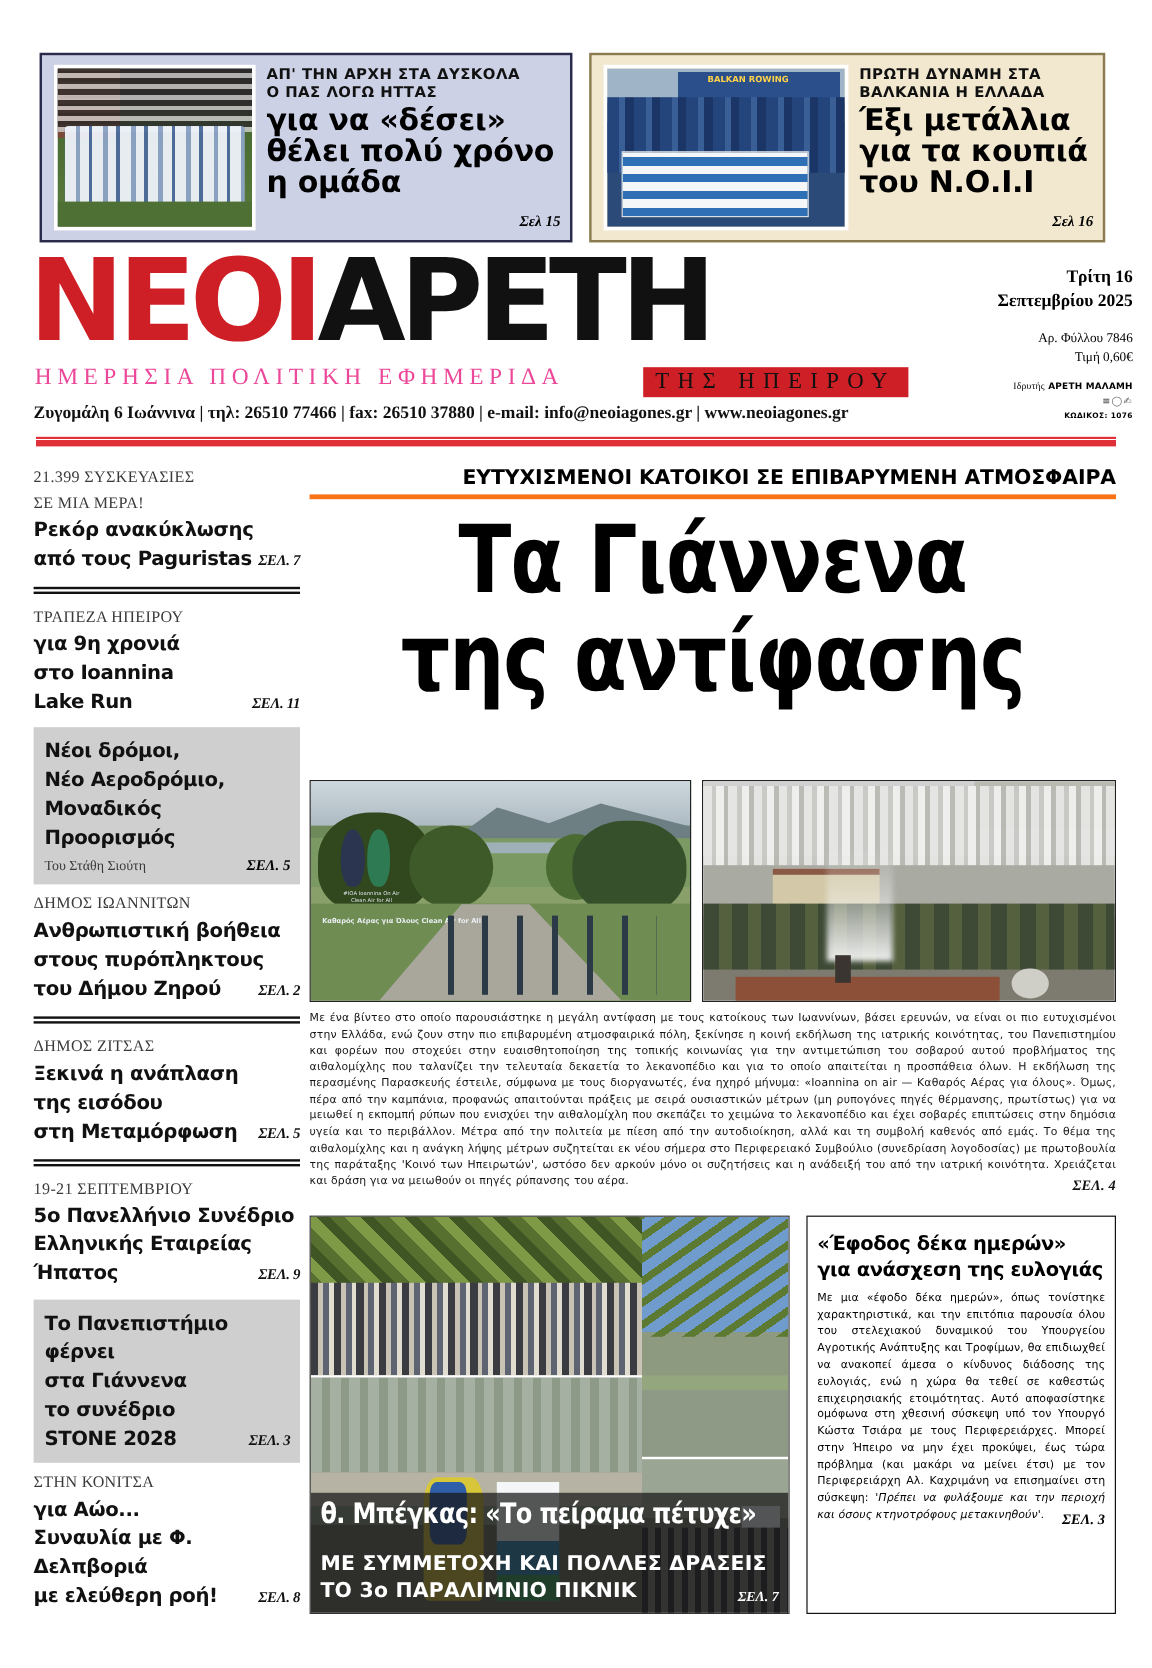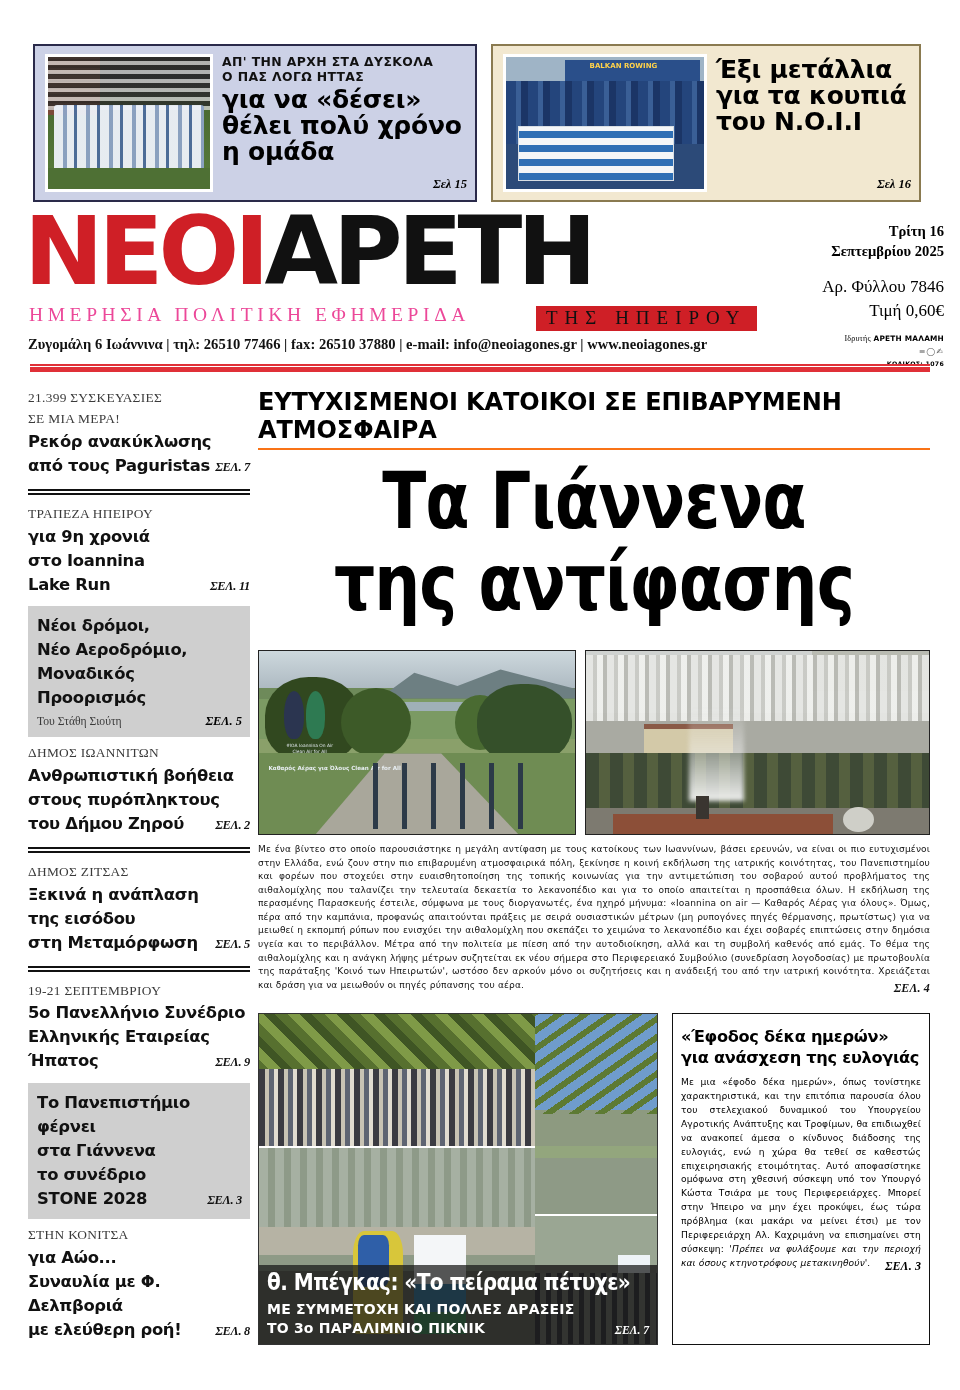--- a/index.html
+++ b/index.html
@@ -48,21 +48,21 @@
   .logo .n1{color:#cf1f26;}
   .logo .n2{color:#111;}
   .subline{position:absolute;left:29px;top:94px;font-family:"Liberation Serif",serif;font-size:19.5px;
         letter-spacing:4.6px;color:#ec4899;white-space:nowrap;}
   .epirus{position:absolute;left:536px;top:96px;background:#cf1f26;color:#111;font-family:"Liberation Serif",serif;
         font-size:19px;letter-spacing:7px;padding:1px 10px 2px 10px;white-space:nowrap;}
   .contact{position:absolute;left:28px;top:126px;font-family:"Liberation Serif",serif;font-weight:bold;
         font-size:14.6px;color:#111;white-space:nowrap;}
   .meta{position:absolute;right:16px;top:12px;text-align:right;font-family:"Liberation Serif",serif;}
   .meta .dt{font-weight:bold;font-size:14.6px;line-height:1.35;}
-  .meta .iss{margin-top:14px;font-size:17px;line-height:1.4;}
+  .meta .iss{margin-top:14px;font-size:11px;line-height:1.4;}
   .meta .founder{margin-top:11px;font-family:"DejaVu Sans",sans-serif;font-weight:bold;font-size:7.4px;letter-spacing:.2px;}
   .meta .founder .lbl{font-weight:normal;font-family:"Liberation Serif",serif;font-size:8px;}
   .meta .glyph{margin-top:4px;font-family:"DejaVu Sans",sans-serif;font-size:8px;color:#555;letter-spacing:1px;}
   .meta .code{margin-top:4px;font-family:"DejaVu Sans",sans-serif;font-weight:bold;font-size:6.2px;letter-spacing:.3px;}
 
   .redrule{position:absolute;left:30px;top:364px;width:900px;height:8px;
      background:linear-gradient(180deg,#e03038 0 2px,#fff 2px 3px,#e03038 3px 7px);}
 
   
   .sidebar{position:absolute;left:28px;top:384px;width:222px;}
@@ -70,22 +70,22 @@
   .sb-item.shade{background:#cfcfcf;padding:8px 8px 8px 9px;margin:5px 0 2px 0;}
   .sb-kicker{font-family:"Liberation Serif",serif;font-size:13.4px;letter-spacing:.3px;color:#3a3a3a;line-height:1.6;}
   .sb-head{font-family:"DejaVu Sans",sans-serif;font-weight:bold;font-size:16.4px;line-height:1.47;color:#111;letter-spacing:-.3px;}
   .sb-byline{font-family:"Liberation Serif",serif;font-size:11.6px;color:#3a3a3a;}
   .sb-ref{font-family:"Liberation Serif",serif;font-style:italic;font-weight:bold;font-size:12.4px;float:right;}
   .sb-row{display:flex;justify-content:space-between;align-items:baseline;}
   .sb-sep{height:0;border-top:2px solid #111;border-bottom:2px solid #111;margin:7px 0 5px 0;height:2px;}
 
   
   .main{position:absolute;left:258px;top:388px;width:672px;}
-  .main-kicker{font-family:"DejaVu Sans",sans-serif;font-weight:bold;font-size:24px;letter-spacing:-.1px;
-      text-align:left;border-bottom:2px solid #f97316;padding-bottom:4px;}
+  .main-kicker{font-family:"DejaVu Sans",sans-serif;font-weight:bold;font-size:17px;letter-spacing:-.1px;
+      text-align:right;border-bottom:4px solid #f97316;padding-bottom:4px;}
   .main-head{font-family:"DejaVu Sans Condensed","DejaVu Sans",sans-serif;font-weight:bold;text-align:center;
       font-size:78px;line-height:.97;letter-spacing:-1px;margin-top:14px;transform:scaleX(.92);transform-origin:center;}
   .main-head .l2{margin-top:6px;}
 
   .photos{position:absolute;left:258px;top:650px;width:672px;height:185px;display:flex;gap:9px;}
   .photo{position:relative;overflow:hidden;border:1px solid #222;box-sizing:border-box;}
   .p-left{width:318px;}
   .p-right{width:345px;}
   
   .ph-park{width:100%;height:100%;background:linear-gradient(180deg,#b9c7cf 0 16%,#6e8a5a 16% 26%,#7b9a63 26% 48%,#8aa06a 48% 58%,#9aa78d 58% 100%);}
@@ -138,21 +138,21 @@
   .cl-c .lakeview{position:absolute;left:0;top:0;width:100%;height:40%;background:repeating-linear-gradient(90deg,#a6b0a2 0 9px,#8e9a88 9px 16px);}
   .cl-c .wall{position:absolute;left:0;top:40%;width:100%;height:14%;background:#b6b3a4;}
   .cl-c .flag{position:absolute;left:56%;top:44%;width:19%;height:50%;background:linear-gradient(180deg,#f4f6f8 0 50%,#2f8bbf 50% 78%,#3aa05e 78% 100%);}
   .cl-c .rider{position:absolute;left:34%;top:42%;width:18%;height:52%;background:#d8c63a;border-radius:22% 22% 8% 8%;}
   .cl-c .pack{position:absolute;left:36%;top:44%;width:11%;height:26%;background:#2f5fa8;border-radius:20%;}
   .cl-d{position:absolute;right:0;top:202px;width:122px;height:130px;background:linear-gradient(180deg,#9aa693 0 38%,#7a7c70 38% 100%);overflow:hidden;}
   .cl-d .bikes{position:absolute;left:0;bottom:0;width:100%;height:56%;background:repeating-linear-gradient(90deg,#2f3136 0 5px,#7d8078 5px 11px);}
   .cl-d .banner2{position:absolute;right:6%;top:30%;width:26%;height:44%;background:linear-gradient(180deg,#eef3f7 0 46%,#2f8bbf 46% 100%);}
   .collage-cap{position:absolute;left:0;bottom:0;width:100%;background:rgba(22,22,22,.72);padding:5px 8px 7px 8px;box-sizing:border-box;}
   .cap-h{font-family:"DejaVu Sans Condensed","DejaVu Sans",sans-serif;font-weight:bold;font-size:23.5px;color:#fff;line-height:1.05;letter-spacing:-.6px;white-space:nowrap;transform:scaleX(.95);transform-origin:left;}
-  .cap-s{font-family:"DejaVu Sans",sans-serif;font-weight:bold;font-size:14px;color:#fff;line-height:1.32;margin-top:5px;letter-spacing:.2px;}
+  .cap-s{font-family:"DejaVu Sans",sans-serif;font-weight:bold;font-size:17px;color:#fff;line-height:1.32;margin-top:18px;letter-spacing:.2px;}
   .cap-ref{position:absolute;right:8px;bottom:7px;font-family:"Liberation Serif",serif;font-style:italic;font-weight:bold;font-size:11.6px;color:#fff;}
 
   
   .rbox{position:absolute;left:672px;top:1013px;width:258px;height:332px;border:1.5px solid #111;box-sizing:border-box;padding:6px 8px 6px 8px;}
   .rb-kicker{font-family:"Liberation Serif",serif;font-size:13.6px;line-height:1.28;border-bottom:1px solid #111;display:inline-block;color:#1b1b1b;}
   .rb-kicker span{display:block;}
   .rb-head{font-family:"DejaVu Sans",sans-serif;font-weight:bold;font-size:16.2px;line-height:1.3;margin-top:6px;letter-spacing:-.3px;}
   .rb-body{font-family:"DejaVu Sans",sans-serif;font-size:9.15px;line-height:1.52;text-align:justify;margin-top:8px;letter-spacing:.1px;}
   .rb-body .q{font-style:italic;}
   .rb-body .endref{font-family:"Liberation Serif",serif;font-style:italic;font-weight:bold;font-size:12px;float:right;}
@@ -192,20 +192,24 @@
         <div class="ph-row">
           <div class="banner">
               <b>BALKAN ROWING</b>
             </div>
           <div class="rowers"></div>
           <div class="flagbox"></div>
           <div class="flag"></div>
         </div>
       </div>
       <div class="teaser-text">
+        <div class="kicker">
+          <div>ΠΡΩΤΗ ΔΥΝΑΜΗ ΣΤΑ</div>
+          <div>ΒΑΛΚΑΝΙΑ Η ΕΛΛΑΔΑ</div>
+        </div>
         <div class="teaser-h">
           <div>Έξι μετάλλια</div>
           <div>για τα κουπιά</div>
           <div>του Ν.Ο.Ι.Ι</div>
         </div>
         <span class="pageref">Σελ 16</span>
       </div>
     </div>
   </div>
 

